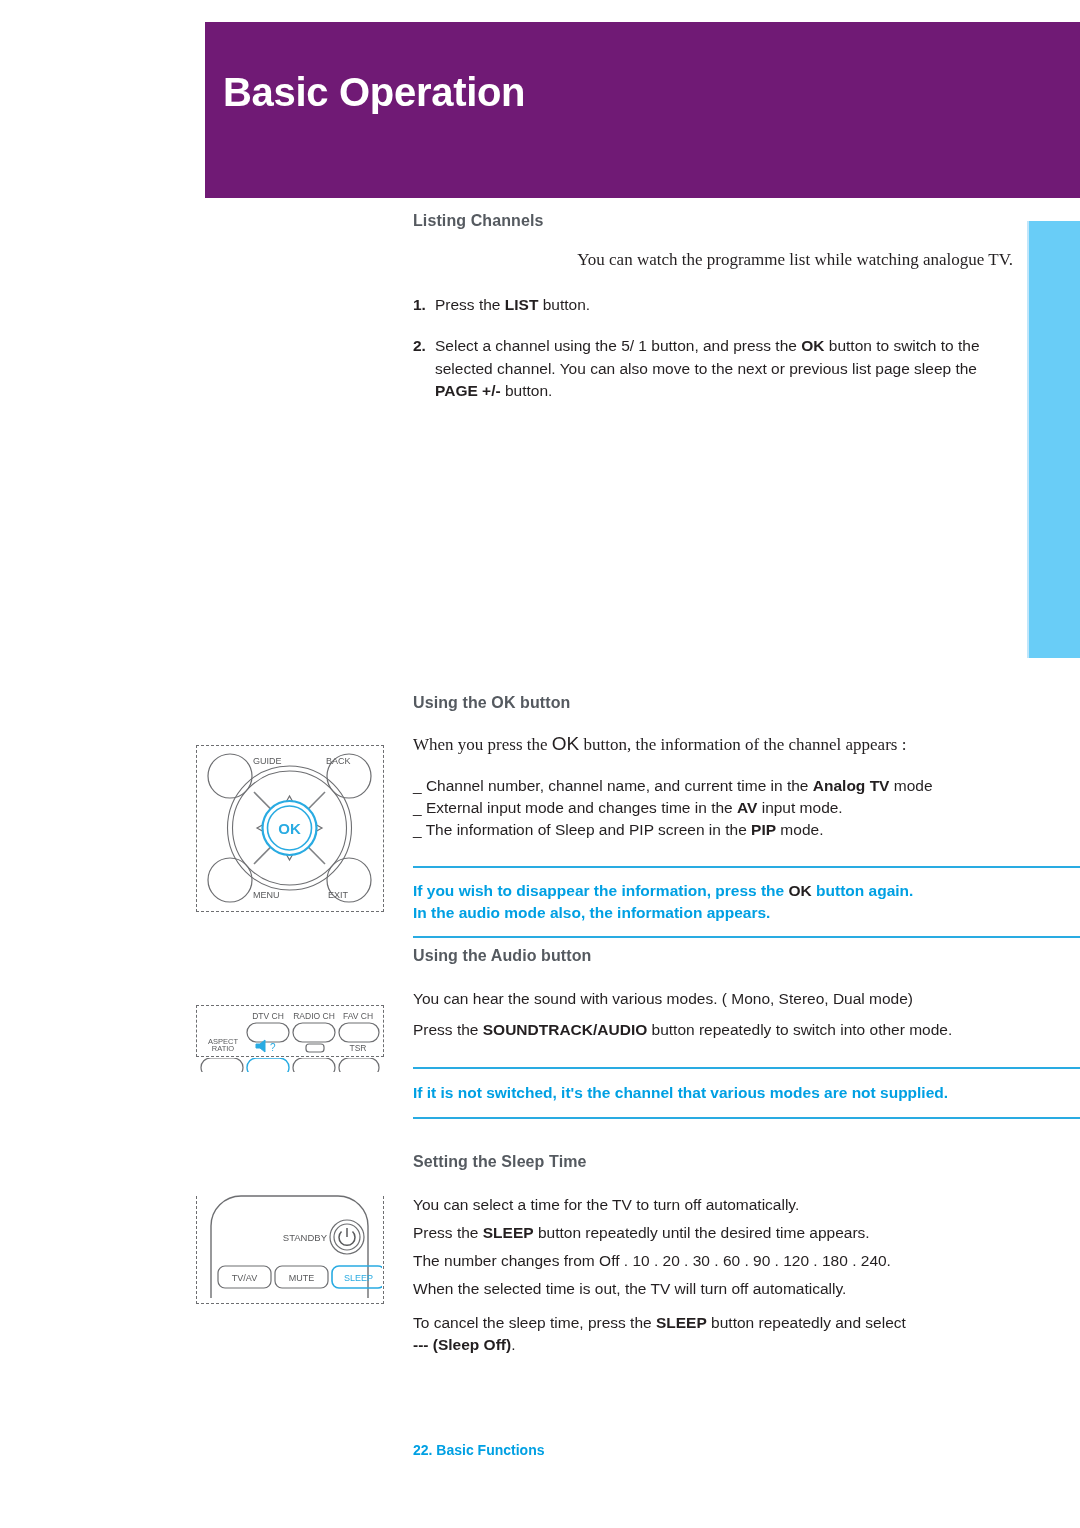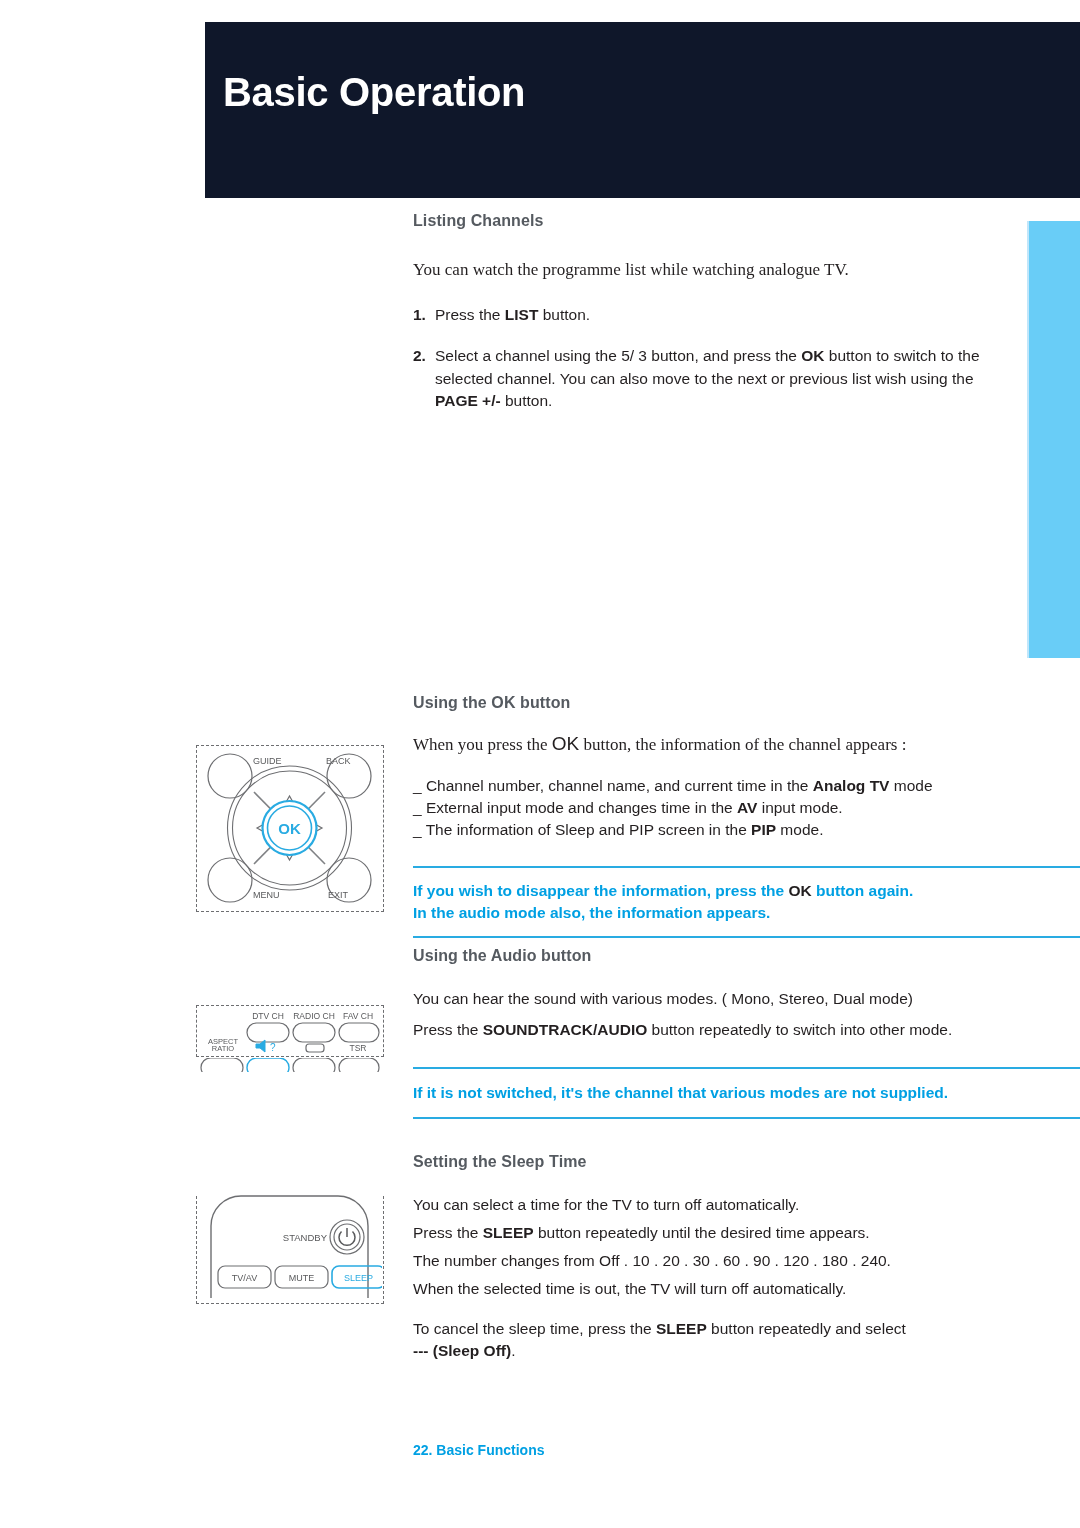--- a/index.html
+++ b/index.html
@@ -15,21 +15,21 @@
     overflow: hidden;
   }
 
   
   .header-banner {
     position: absolute;
     left: 205px;
     top: 22px;
     width: 875px;
     height: 176px;
-    background: #0f172a;
+    background: #701a75;
   }
   .header-title {
     position: absolute;
     left: 18px;
     top: 48px;
     font-size: 40px;
     font-weight: bold;
     color: #ffffff;
     letter-spacing: -0.3px;
   }
@@ -136,29 +136,29 @@
 <body>
 
 <div class="header-banner">
   <div class="header-title">Basic Operation</div>
 </div>
 
 <div class="side-tab"></div>
 
 <div id="sec-listing">
   <h2 class="section-heading">Listing Channels</h2>
-  <p class="serif-line" style="margin-top:30px;">You can watch the programme list while watching analogue TV.</p>
+  <p class="serif-line" style="margin-top:20px;text-align:right;">You can watch the programme list while watching analogue TV.</p>
   <div style="margin-top:24px;">
     <div class="step">
       <span class="num">1.</span>
       <span><span>Press the </span><span style="font-weight: bold;">LIST</span><span> button.</span></span>
     </div>
     <div class="step" style="margin-top:19px;">
       <span class="num">2.</span>
-      <span><span>Select a channel using the  5/ 3 button, and press the </span><span style="font-weight: bold;">OK</span><span> button to switch to the selected channel. You can also move to the next or previous list wish using the </span><span style="font-weight: bold;">PAGE +/-</span><span> button.</span></span>
+      <span><span>Select a channel using the  5/ 1 button, and press the </span><span style="font-weight: bold;">OK</span><span> button to switch to the selected channel. You can also move to the next or previous list page sleep the </span><span style="font-weight: bold;">PAGE +/-</span><span> button.</span></span>
     </div>
   </div>
 </div>
 
 <div id="sec-ok">
   <h2 class="section-heading">Using the OK button</h2>
   <p class="serif-line" style="margin-top:21px;">
     <span>When you press the </span><span style="font-family:'Liberation Sans',sans-serif;font-size:19px;">OK</span><span> button, the information of the channel appears :</span>
   </p>
   <div style="margin-top:20px;">
@@ -186,21 +186,21 @@
   </div>
   <div class="rule" style="margin-top:13px;"></div>
 </div>
 
 <div id="sec-sleep">
   <h2 class="section-heading">Setting the Sleep Time</h2>
   <div style="margin-top:23px;">
     <div class="body-line" style="margin-bottom:6px;"><span>You can select a time for the TV to turn off automatically.</span></div>
     <div class="body-line" style="margin-bottom:6px;"><span>Press the </span><span style="font-weight: bold;">SLEEP</span><span> button repeatedly until the desired time appears.</span></div>
     <div class="body-line" style="margin-bottom:6px;"><span>The number changes from Off . 10 . 20 . 30 . 60 . 90 . 120 . 180 . 240.</span></div>
-    <div class="body-line" style="margin-bottom:18px;"><span>When the selected time is out, the TV will turn off automatically.</span></div>
+    <div class="body-line" style="margin-bottom:12px;"><span>When the selected time is out, the TV will turn off automatically.</span></div>
     <div class="body-line"><span>To cancel the sleep time, press the </span><span style="font-weight: bold;">SLEEP</span><span> button repeatedly and select</span></div>
     <div class="body-line"><span style="font-weight: bold;">--- (Sleep Off)</span><span>.</span></div>
   </div>
 </div>
 
 <div class="footer-note">22. Basic Functions</div>
 
 <div class="remote-box" id="remote-ok">
   <svg class="remote-svg" width="185" height="164" viewBox="0 0 185 164">
 

